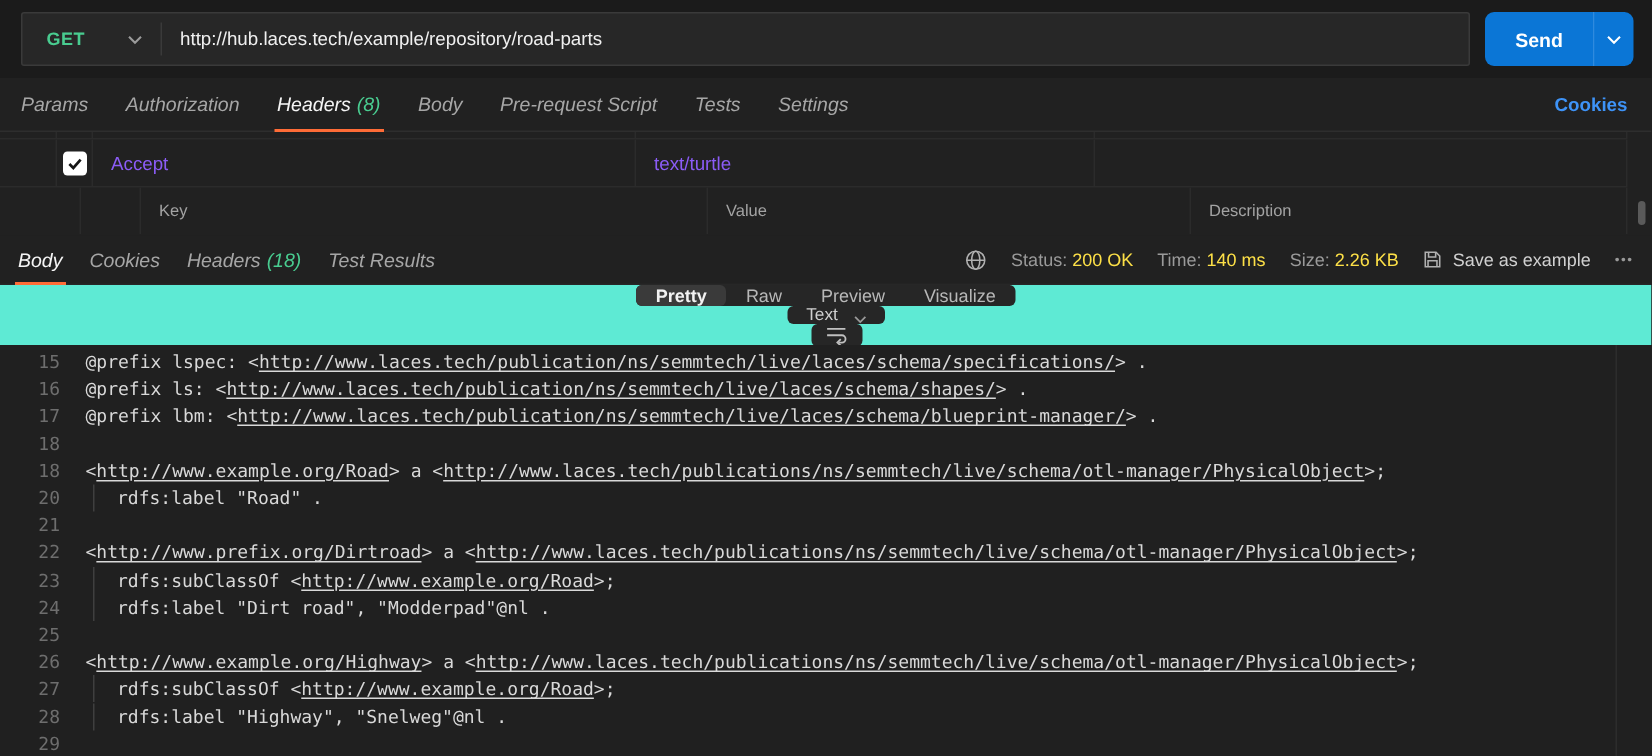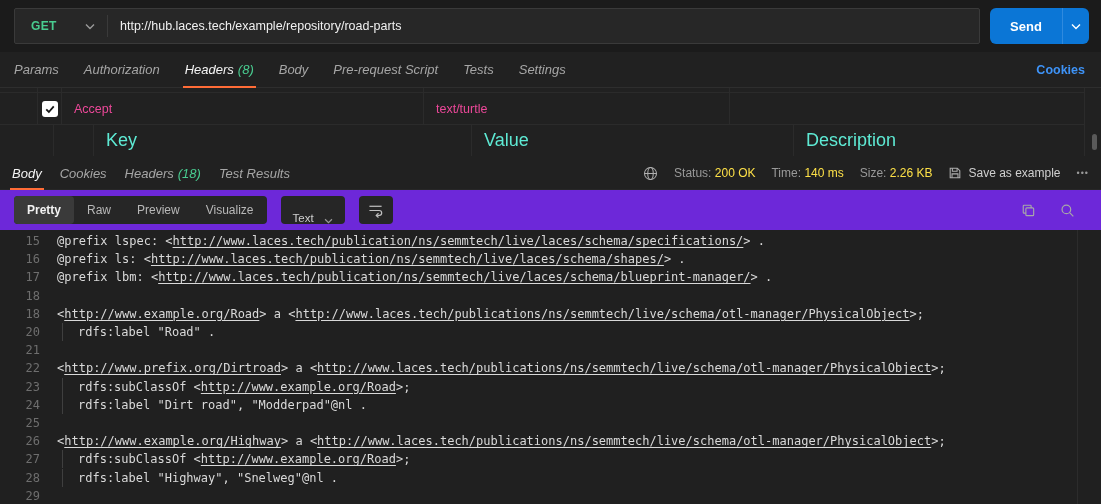--- a/index.html
+++ b/index.html
@@ -70,22 +70,22 @@
   
   .headers-table { position:absolute; top:88px; left:0; right:0; height:69px; background:#212121; }
   .t-row { display:flex; width:1085px; border-bottom:1px solid #2b2b2b; }
   .t-row .c { border-left:1px solid #2b2b2b; }
   .cell-drag  { width:37px;  flex:none; border-left:none !important; }
   .cell-check { width:24px;  flex:none; display:flex; align-items:center; justify-content:center; }
   .cell-key   { width:362px; flex:none; display:flex; align-items:center; padding:0 12px; }
   .cell-value { width:306px; flex:none; display:flex; align-items:center; padding:0 12px; }
   .cell-desc  { flex:1; display:flex; align-items:center; padding:0 12px; border-right:1px solid #2b2b2b; }
   .row-sliver { height:5px; }
-  .row-data   { height:32px; font-size:12.5px; color:#ec4899;text-align:center; }
-  .row-ph     { height:31px; font-size:18px; color:#5eead4; border-bottom:none;gap:16px; }
+  .row-data   { height:32px; font-size:12.5px; color:#8b5cf6;text-align:center; }
+  .row-ph     { height:31px; font-size:11px; color:#a3a3a3; border-bottom:none;gap:16px; }
   .checkbox {
     width:16px; height:16px; background:#fff; border-radius:3px;
     display:flex; align-items:center; justify-content:center; cursor:pointer;
   }
   .table-scrollthumb {
     position:absolute; right:4px; top:46px; width:5px; height:16px;
     background:#5a5a5a; border-radius:3px; cursor:pointer;
   }
 
   
@@ -99,21 +99,21 @@
   .meta-pair { white-space:nowrap; }
   .meta-label { color:#9a9a9a; }
   .meta-value { color:#fde047; }
   .icon-btn { background:none; border:none; cursor:pointer; display:flex; align-items:center; gap:6px; padding:0; }
   .save-example { color:#d0d0d0; font-size:12px; font-family:"Liberation Sans",sans-serif; }
   .dots { color:#9a9a9a; letter-spacing:1px; font-size:9px; }
 
   
   .view-bar {
     position:absolute; top:190px; left:0; right:0; height:40px;
-    display:flex; align-items:center; padding:0 14px; background:#6d28d9;
+    display:flex; align-items:center; padding:0 14px; background:#5eead4;flex-direction:column;
   }
   .segmented {
     display:flex; background:#262626; border-radius:4px; height:28px; align-items:stretch;
   }
   .seg-item {
     display:flex; align-items:center; padding:0 13px; font-size:12px;
     color:#b8b8b8; cursor:pointer; border-radius:4px; white-space:nowrap;
   }
   .seg-item.active { background:#3a3a3a; color:#f2f2f2; font-weight:bold; }
   .format-dd {

